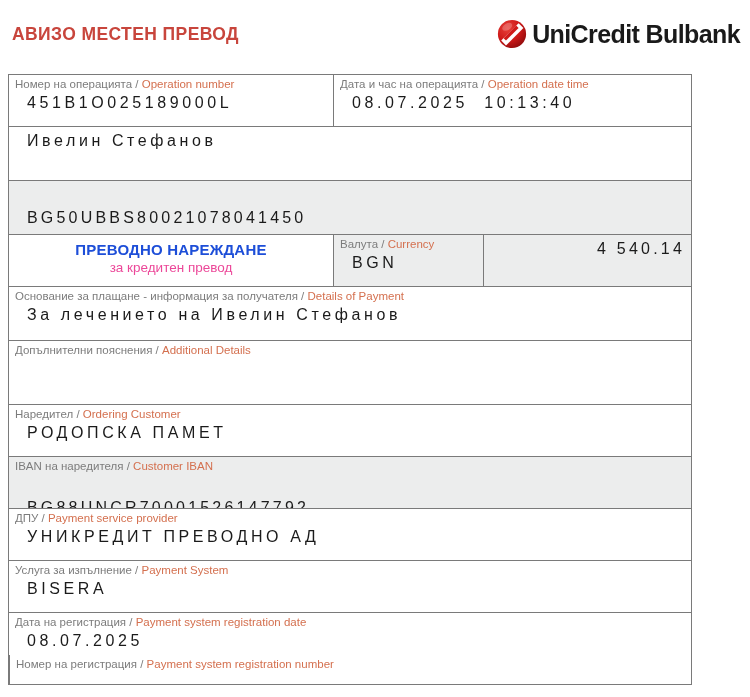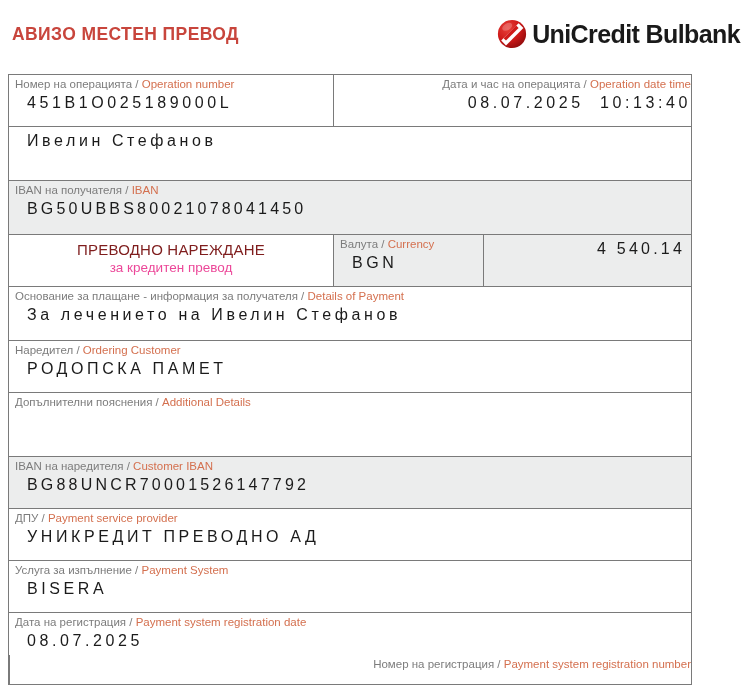--- a/index.html
+++ b/index.html
@@ -94,46 +94,46 @@
     letter-spacing: 3.6px;
     padding-left: 12px;
     white-space: pre;
   }
   .val.amount {
     text-align: right;
     padding-left: 0;
     padding-right: 6px;
     letter-spacing: 3.2px;
   }
-  .val.tight { letter-spacing: 3.2px; }
+  .val.tight { letter-spacing: 3.2px; margin-top: 23px; }
 
   
   .r-op     { height: 52px; }
   .r-benef  { height: 54px; }
   .r-iban   { height: 54px; }
   .r-order  { height: 52px; }
   .r-extra  { height: 64px; }
   .r-pay    { height: 52px; }
   .r-bottom { height: 72px; flex-direction: column; }
 
   .c-left  { width: 324px; }
-  .c-right { flex: 1; text-align: right; }
+  .c-right { flex: 1; }
 
   
   .order-block {
     width: 324px;
     box-sizing: border-box;
     text-align: center;
     padding: 5px 0 4px 0;
     background: #fff;
   }
   .order-title {
     font-size: 15px;
-    font-weight: normal;
-    color: #7f1d1d;
+    font-weight: bold;
+    color: #1d4ed8;
     line-height: 19px;
     letter-spacing: 0.2px;
   }
   .order-sub {
     font-size: 13.5px;
     color: #ec4899;
     line-height: 18px;
   }
   .c-cur { width: 150px; }
   .c-amt { flex: 1; }
@@ -184,21 +184,20 @@
   </div>
 
   <div class="row r-benef">
     <div class="cell" style="width:100%">
       <div class="val">Ивелин Стефанов</div>
     </div>
   </div>
 
   <div class="row r-iban">
     <div class="cell shaded" style="width:100%">
-      <div class="lbl"><span>IBAN на получателя</span> / <span class="en">IBAN</span></div>
       <div class="val tight">BG50UBBS80021078041450</div>
     </div>
   </div>
 
   <div class="row r-pay">
     <div class="order-block">
       <div class="order-title">ПРЕВОДНО НАРЕЖДАНЕ</div>
       <div class="order-sub">за кредитен превод</div>
     </div>
     <div class="cell c-cur sep shaded">
@@ -207,41 +206,41 @@
     </div>
     <div class="cell c-amt sep shaded">
       <div class="val amount">4 540.14</div>
     </div>
   </div>
 
   <div class="row r-benef">
     <div class="cell" style="width:100%">
       <div class="lbl"><span>Основание за плащане - информация за получателя</span> / <span class="en">Details of Payment</span></div>
       <div class="val">За лечението на Ивелин Стефанов</div>
-    </div>
-  </div>
-
-  <div class="row r-order">
-    <div class="cell" style="width:100%">
-      <div class="lbl"><span>Наредител</span> / <span class="en">Ordering Customer</span></div>
-      <div class="val">РОДОПСКА ПАМЕТ</div>
     </div>
   </div>
 
   <div class="row r-extra">
     <div class="cell" style="width:100%">
       <div class="lbl"><span>Допълнителни пояснения</span> / <span class="en">Additional Details</span></div>
       <div class="multiline">
         <span class="l1">Всички средства, събрани от благотворителният</span>
         
       </div>
     </div>
   </div>
 
   <div class="row r-order">
+    <div class="cell" style="width:100%">
+      <div class="lbl"><span>Наредител</span> / <span class="en">Ordering Customer</span></div>
+      <div class="val">РОДОПСКА ПАМЕТ</div>
+    </div>
+  </div>
+
+  <div class="row r-order">
     <div class="cell shaded" style="width:100%">
       <div class="lbl"><span>IBAN на наредителя</span> / <span class="en">Customer IBAN</span></div>
       <div class="val tight">BG88UNCR70001526147792</div>
     </div>
   </div>
 
   <div class="row r-order">
     <div class="cell" style="width:100%">
       <div class="lbl"><span>ДПУ</span> / <span class="en">Payment service provider</span></div>
       <div class="val">УНИКРЕДИТ ПРЕВОДНО АД</div>

